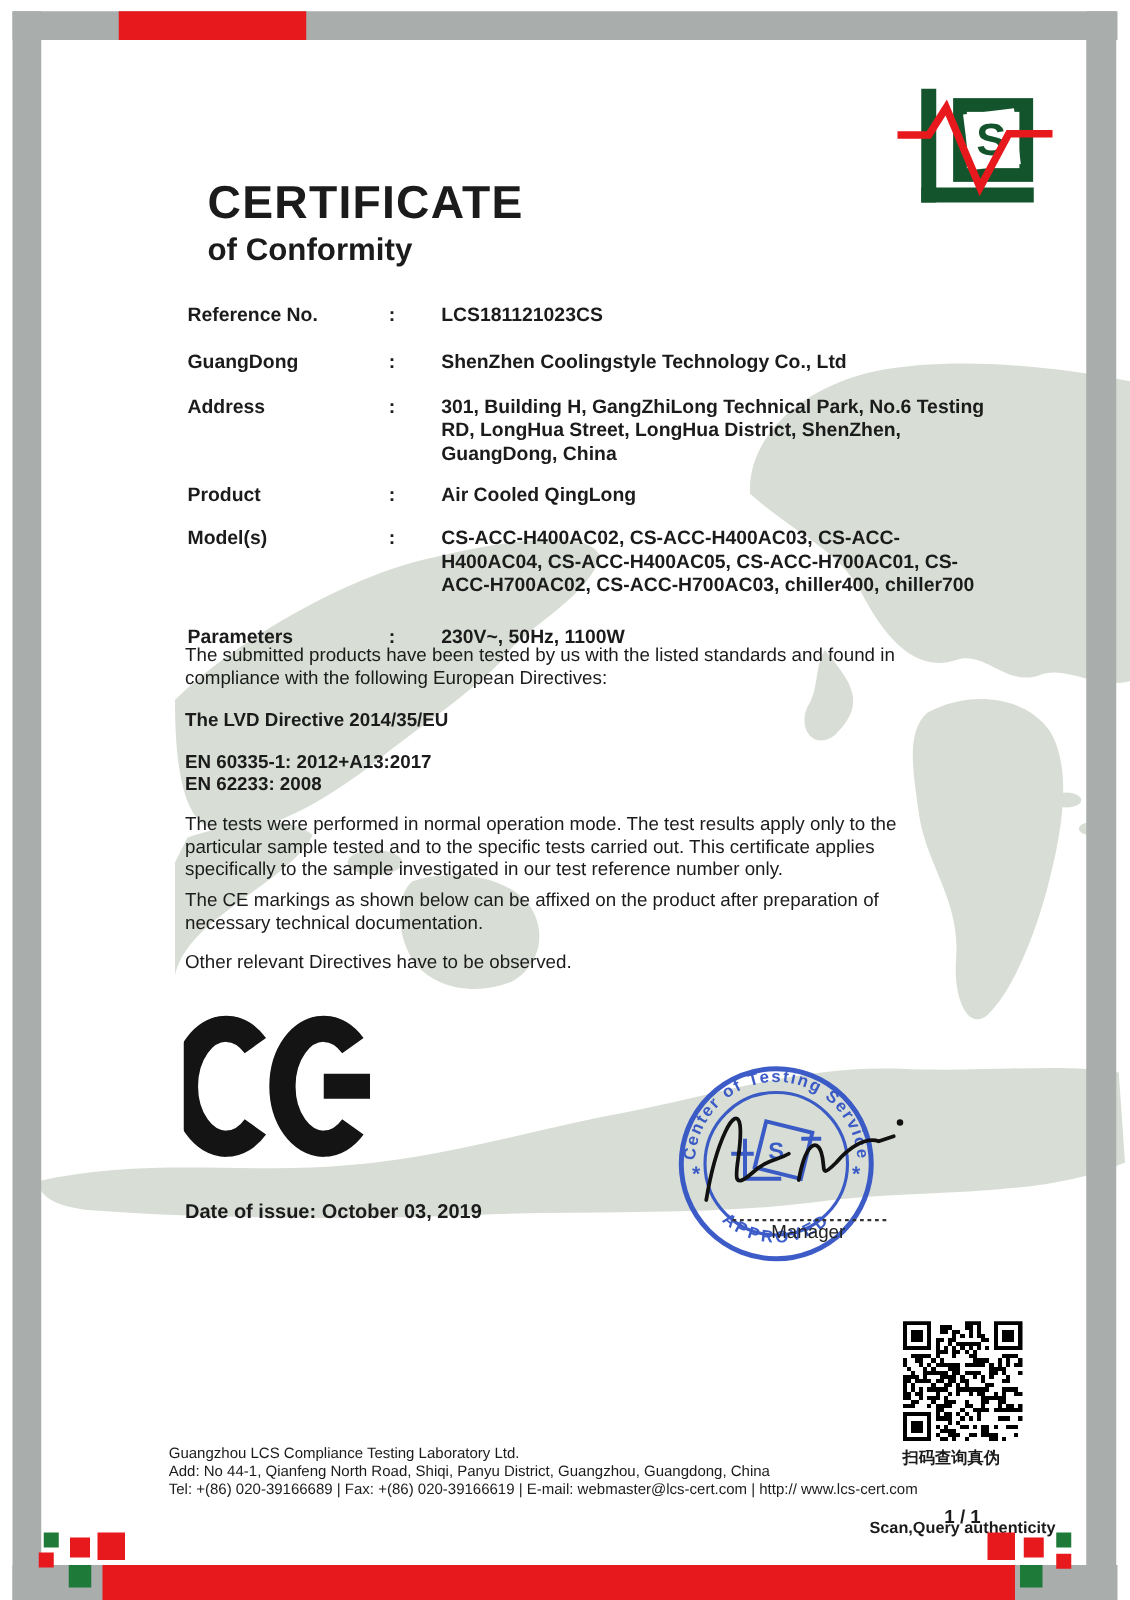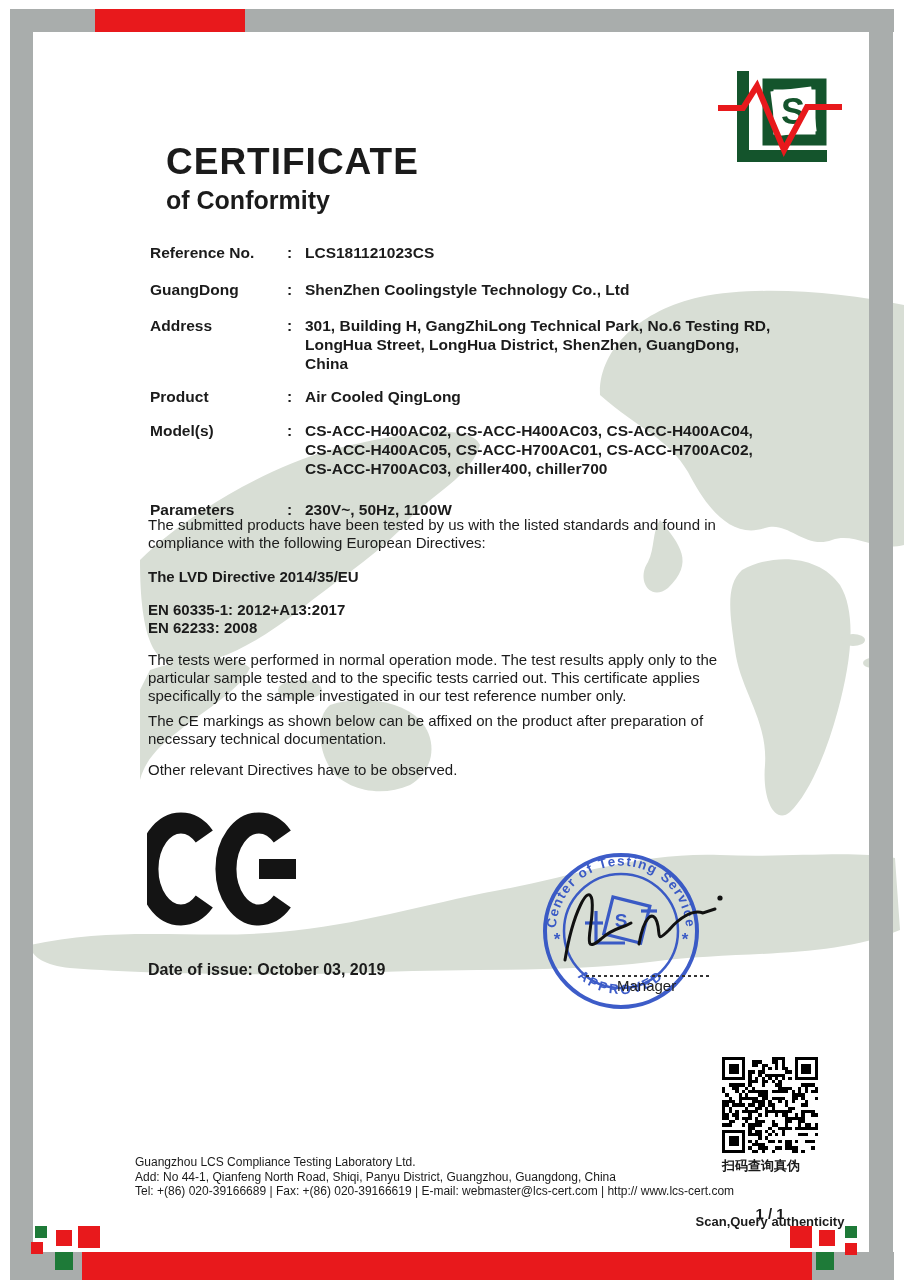--- a/index.html
+++ b/index.html
@@ -8,21 +8,21 @@
   .abs{position:absolute;}
   
   .bar{position:absolute;background:#a9adac;z-index:6;}
   .bar-red{position:absolute;background:#e8191c;z-index:7;}
   .sq{position:absolute;z-index:8;}
   
   .title1{font-size:37px;font-weight:bold;letter-spacing:1px;line-height:40px;}
   .title2{font-size:25px;font-weight:bold;line-height:28px;margin-top:4px;}
   
   .fields{position:absolute;left:150px;top:243px;width:640px;z-index:2;}
-  .frow{display:flex;font-size:15.5px;font-weight:bold;line-height:19px;}
+  .frow{display:flex;font-size:15.5px;font-weight:bold;line-height:19px;gap:24px;}
   .flabel{width:137px;flex:none;}
   .fcolon{width:18px;flex:none;}
   .fvalue{width:475px;}
   .mb-ref{margin-bottom:18px;}.mb-app{margin-bottom:17px;}.mb-addr{margin-bottom:14px;}
   .mb-prod{margin-bottom:15px;}.mb-mod{margin-bottom:22px;}
   
   .bodytxt{position:absolute;left:148px;top:516px;width:612px;font-size:15px;line-height:18px;z-index:2;}
   .bodytxt p{margin:0;}
   .b1{margin-bottom:16px!important;}
   .b2{margin-bottom:15px!important;font-weight:bold;}

